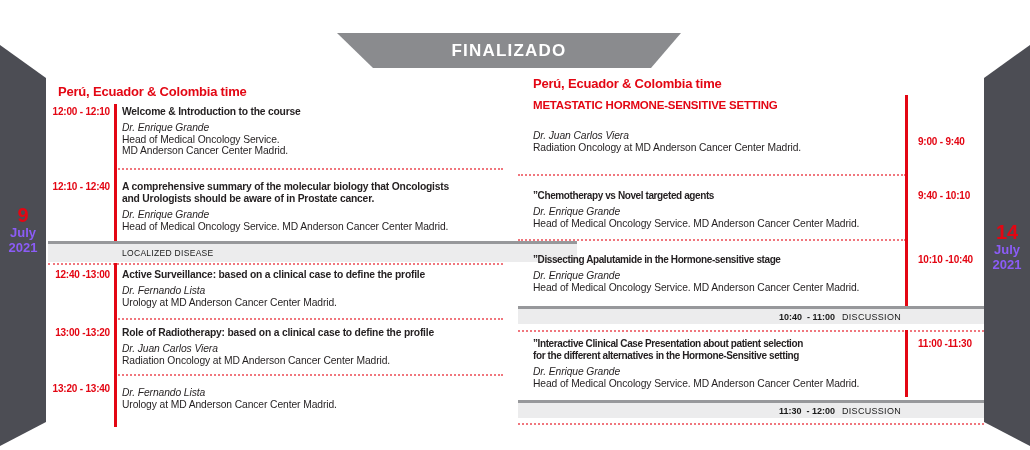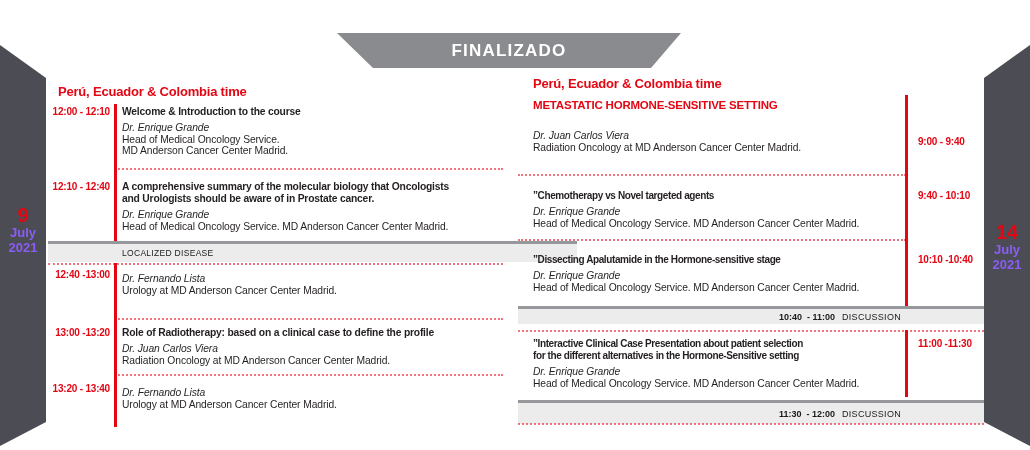--- a/index.html
+++ b/index.html
@@ -94,20 +94,21 @@
   <div class="s-speaker">Dr. Enrique Grande</div>
   <div class="s-aff">Head of Medical Oncology Service. MD Anderson Cancer Center Madrid.</div>
 </div>
 
 <div class="abs band" style="left:48px;top:241px;width:455px;height:18px;padding-left:74px;box-sizing:content-box;">
   <span class="band-label" style="font-weight:normal;">LOCALIZED DISEASE</span>
 </div>
 <div class="abs dotted" style="left:48px;top:263px;width:455px;"></div>
 
 <div class="abs session" style="left:122px;top:269px;width:385px;">
+  <div class="s-title">Active Surveillance: based on a clinical case to define the profile</div>
   <div class="s-speaker">Dr. Fernando Lista</div>
   <div class="s-aff">Urology at MD Anderson Cancer Center Madrid.</div>
 </div>
 <div class="abs dotted" style="left:115px;top:318px;width:388px;"></div>
 
 <div class="abs session" style="left:122px;top:327px;width:385px;">
   <div class="s-title">Role of Radiotherapy: based on a clinical case to define the profile</div>
   <div class="s-speaker">Dr. Juan Carlos Viera</div>
   <div class="s-aff">Radiation Oncology at MD Anderson Cancer Center Madrid.</div>
 </div>
@@ -155,18 +156,18 @@
 </div>
 <div class="abs dotted" style="left:518px;top:330px;width:466px;"></div>
 
 <div class="abs session col-right" style="left:533px;top:338px;width:375px;">
   <div class="s-title">”Interactive Clinical Case Presentation about patient selection
 for the different alternatives in the Hormone-Sensitive setting</div>
   <div class="s-speaker">Dr. Enrique Grande</div>
   <div class="s-aff">Head of Medical Oncology Service. MD Anderson Cancer Center Madrid.</div>
 </div>
 
-<div class="abs band" style="left:518px;top:400px;width:466px;height:24px;justify-content:flex-end;padding-right:83px;box-sizing:border-box;">
+<div class="abs band" style="left:518px;top:400px;width:466px;height:18px;justify-content:flex-end;padding-right:83px;box-sizing:border-box;">
   <span class="time" style="color:#1a1a1a;font-weight:bold;">11:30  - 12:00</span>
   <span class="band-label" style="margin-left:7px;font-size:9px;">DISCUSSION</span>
 </div>
 <div class="abs dotted" style="left:518px;top:423px;width:466px;"></div>
 </div>
 
 </body></html>

